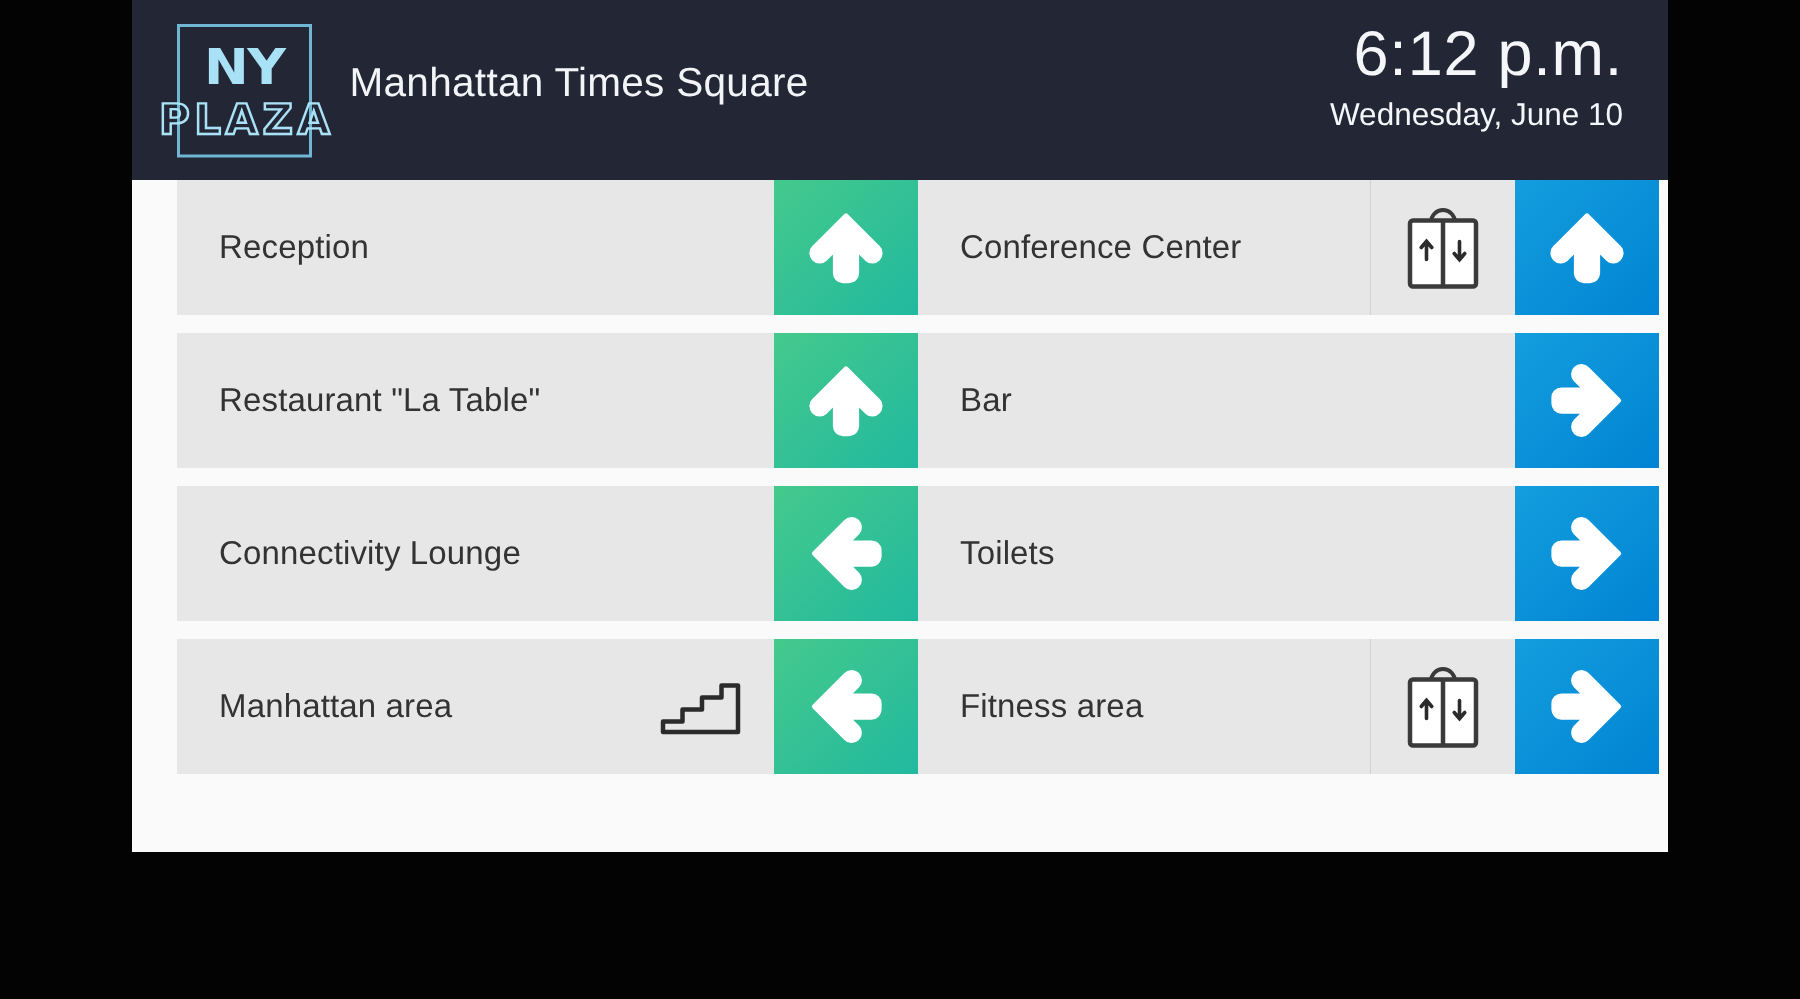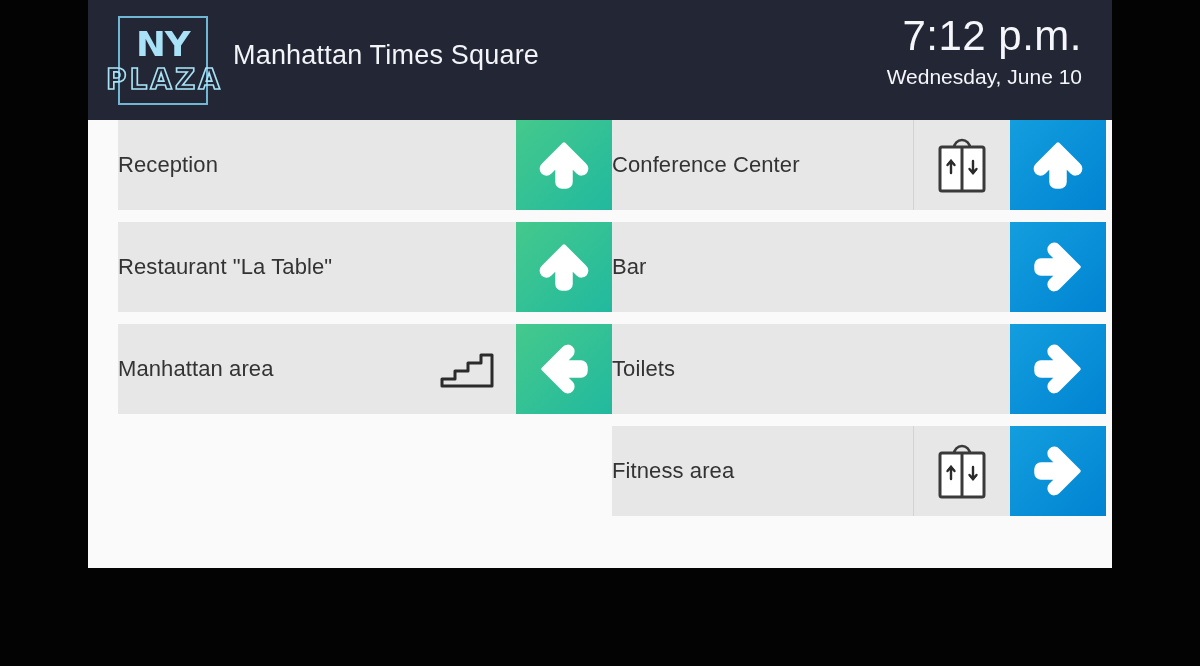--- a/index.html
+++ b/index.html
@@ -144,20 +144,21 @@
     flex: 1 1 auto;
     background: #e7e7e7;
     display: flex;
     align-items: center;
     position: relative;
   }
 
   .row-label {
     font-size: 22px;
     color: #333333;
+    padding-left: 28px;
     white-space: nowrap;
     letter-spacing: 0.1px;
   }
 
   .icon-cell {
     width: 96px;
     background: #e7e7e7;
     display: flex;
     align-items: center;
     justify-content: center;
@@ -195,21 +196,21 @@
     <div id="header">
 
       <div id="logo-box">
         <div class="logo-ny">NY</div>
         <div class="logo-plaza">PLAZA</div>
       </div>
 
       <div id="venue-title">Manhattan Times Square</div>
 
       <div id="clock-wrap">
-        <div id="clock-time">7:12 p.m.</div>
+        <div id="clock-time">6:12 p.m.</div>
         <div id="clock-date">Wednesday, June 10</div>
       </div>
     </div>
 
     <div id="board">
       <div class="column" id="col-left">
           <div class="row">
             <div class="row-label-area">
               <span class="row-label">Reception</span>
             </div>
@@ -219,20 +220,31 @@
              L24 48 A5 5 0 0 1 19 43 L19 26.5 L12 33.5 A5 5 0 0 1 5 26 Z" fill="#ffffff" stroke="#ffffff" stroke-width="3.5" stroke-linejoin="round"></path>
   </svg>
             </div>
           </div>
           <div class="row">
             <div class="row-label-area">
               <span class="row-label">Restaurant "La Table"</span>
             </div>
             <div class="arrow-tile green">
               <svg width="52" height="52" viewBox="0 0 52 52" aria-hidden="true" style="transform:rotate(0deg)">
+    <path d="M26 5 L47 26 A5 5 0 0 1 40 33.5 L33 26.5 L33 43 A5 5 0 0 1 28 48
+             L24 48 A5 5 0 0 1 19 43 L19 26.5 L12 33.5 A5 5 0 0 1 5 26 Z" fill="#ffffff" stroke="#ffffff" stroke-width="3.5" stroke-linejoin="round"></path>
+  </svg>
+            </div>
+          </div>
+          <div class="row">
+            <div class="row-label-area">
+              <span class="row-label">Connectivity Lounge</span>
+            </div>
+            <div class="arrow-tile green">
+              <svg width="52" height="52" viewBox="0 0 52 52" aria-hidden="true" style="transform:rotate(270deg)">
     <path d="M26 5 L47 26 A5 5 0 0 1 40 33.5 L33 26.5 L33 43 A5 5 0 0 1 28 48
              L24 48 A5 5 0 0 1 19 43 L19 26.5 L12 33.5 A5 5 0 0 1 5 26 Z" fill="#ffffff" stroke="#ffffff" stroke-width="3.5" stroke-linejoin="round"></path>
   </svg>
             </div>
           </div>
           <div class="row">
             <div class="row-label-area">
               <span class="row-label">Manhattan area</span>
             </div>
             <div class="icon-cell no-divider">

